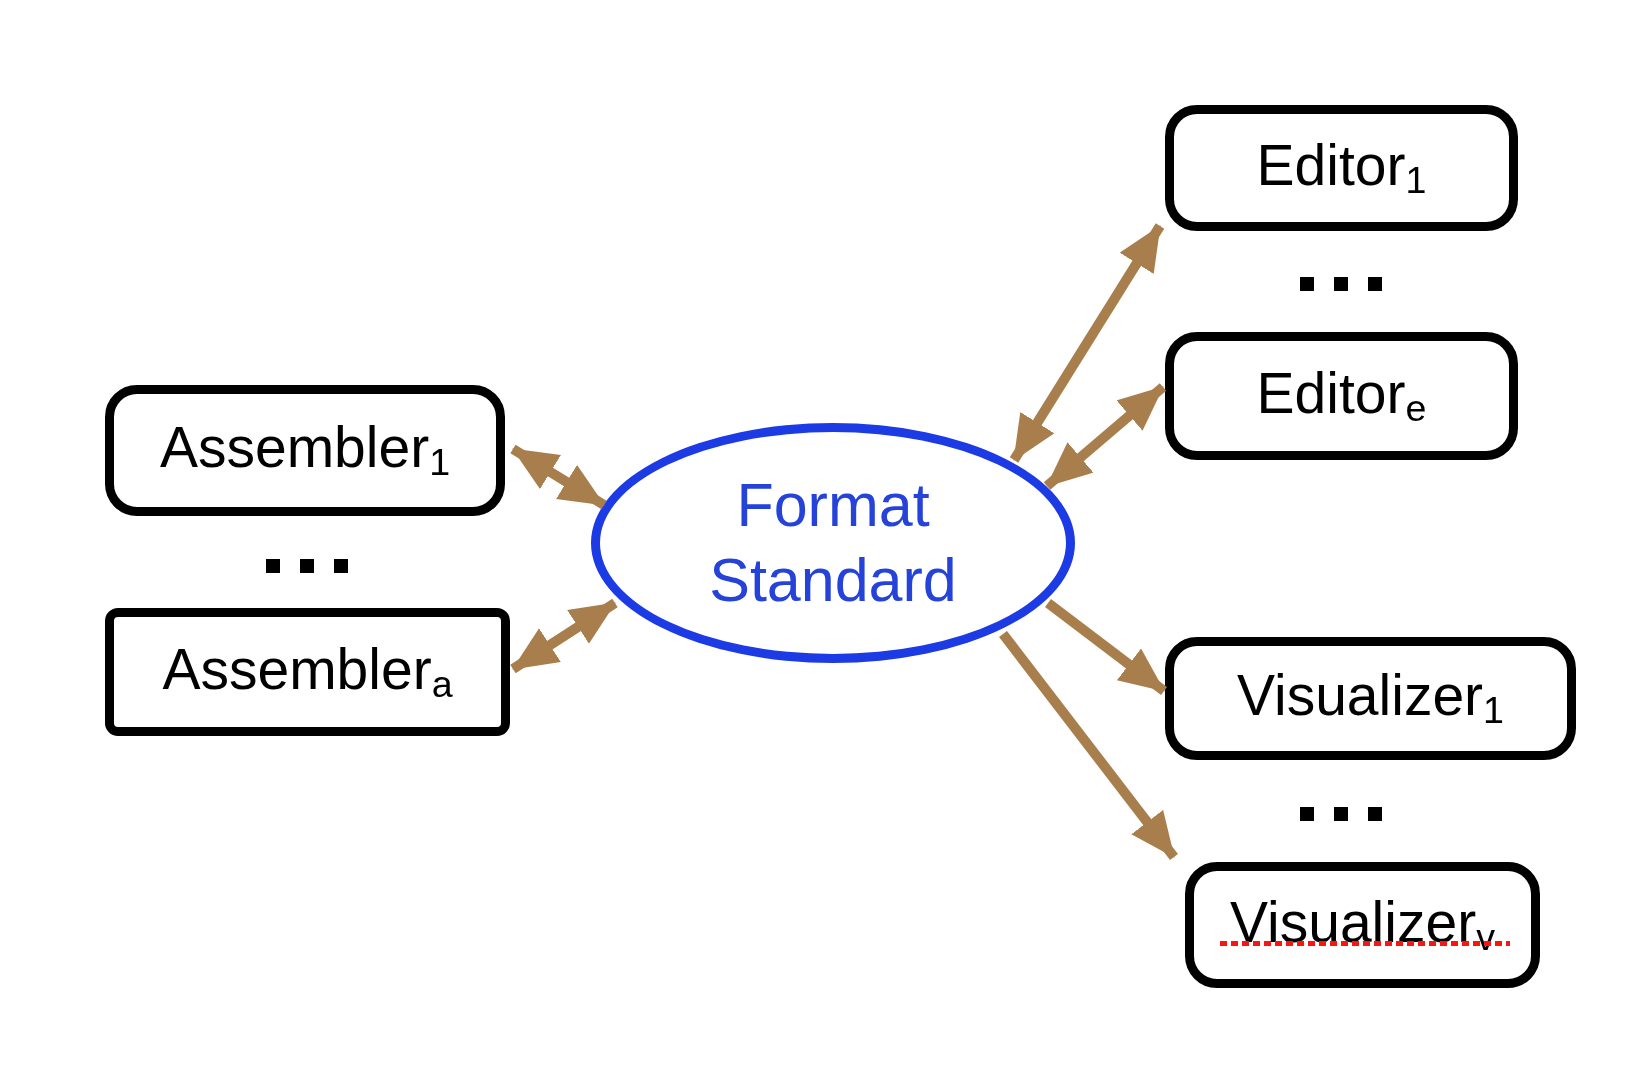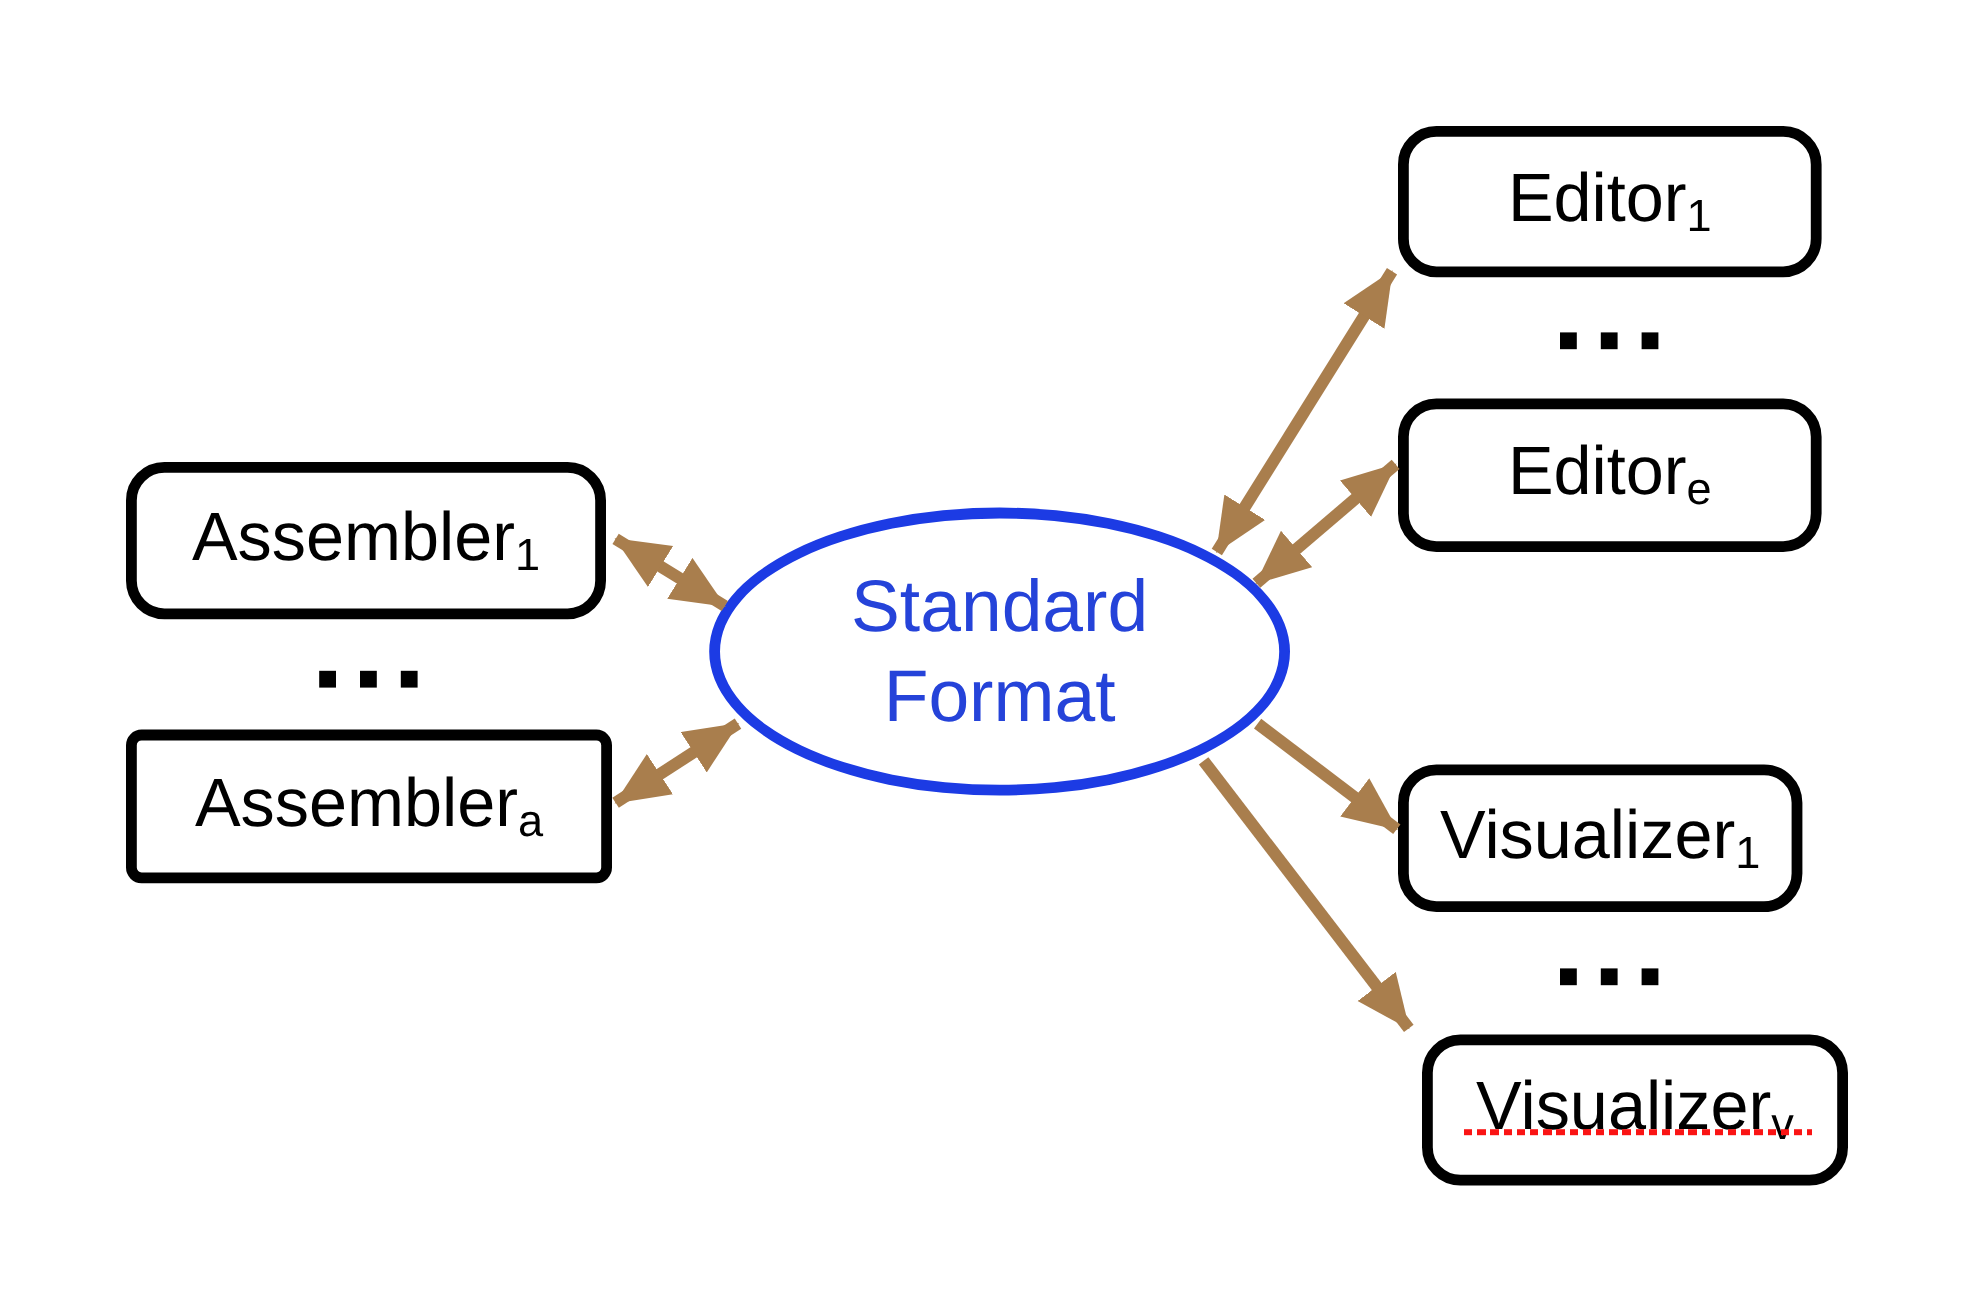--- a/index.html
+++ b/index.html
@@ -21,21 +21,21 @@
     border:9px solid var(--black);border-radius:32px;
     display:flex;align-items:center;justify-content:center;
     font-size:57px;color:#000;z-index:2;white-space:nowrap;
   }
   .node .label{position:relative;line-height:1;}
   .sub{font-size:0.66em;vertical-align:-0.22em;}
   .assembler1{left:105px;top:385px;width:400px;height:131px;}
   .assemblerA{left:105px;top:608px;width:405px;height:128px;border-radius:13px;}
   .editor1{left:1165px;top:105px;width:353px;height:126px;}
   .editorE{left:1165px;top:332px;width:353px;height:128px;align-items:center;}
-  .visualizer1{left:1165px;top:637px;width:337px;height:123px;}
+  .visualizer1{left:1165px;top:637px;width:411px;height:123px;}
   .visualizerV{left:1165px;top:862px;width:355px;height:126px;margin-left:20px;}
   .ellipse{
     position:absolute;left:591px;top:423px;width:484px;height:240px;
     box-sizing:border-box;border:9px solid var(--blue);border-radius:50%;
     background:#fff;display:flex;flex-direction:column;align-items:center;justify-content:center;
     color:var(--text-blue);font-size:61px;line-height:1.23;text-align:center;z-index:1;
   }
   .dots{position:absolute;display:flex;gap:20px;z-index:2;}
   .dots i{display:block;width:14px;height:14px;background:var(--black);}
   .dots-assemblers{left:266px;top:559px;}
@@ -78,22 +78,22 @@
       <i></i>
       <i></i>
     <span class="hidden-text">...</span>
   </div>
 
   <div class="node assemblerA">
     <span class="label"><span>Assembler</span><span class="sub">a</span></span>
   </div>
 
   <div class="ellipse">
+    <div>Format</div>
     <div>Standard</div>
-    <div>Format</div>
   </div>
 
   <div class="node editor1">
     <span class="label"><span>Editor</span><span class="sub">1</span></span>
   </div>
 
   <div class="dots dots-editors">
     <i></i>
       <i></i>
       <i></i>

